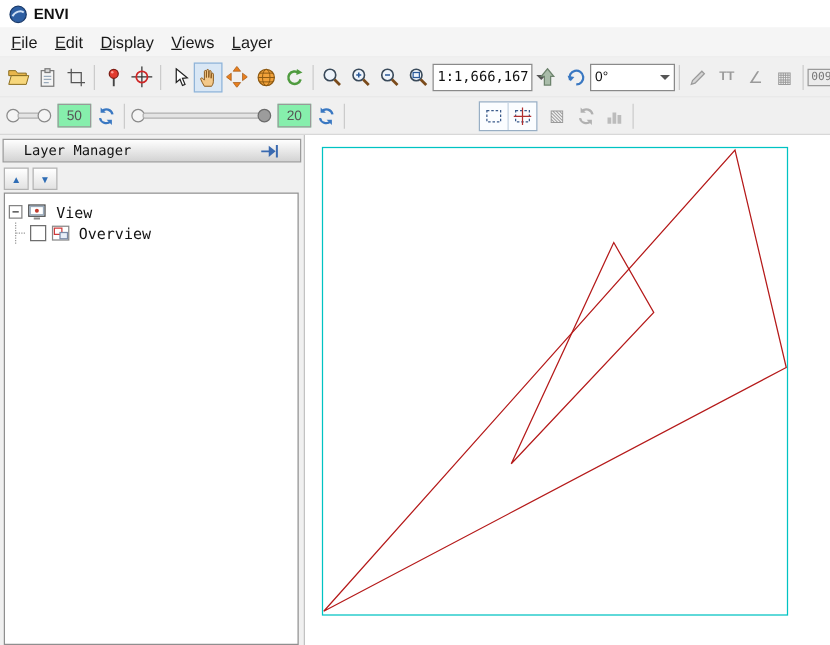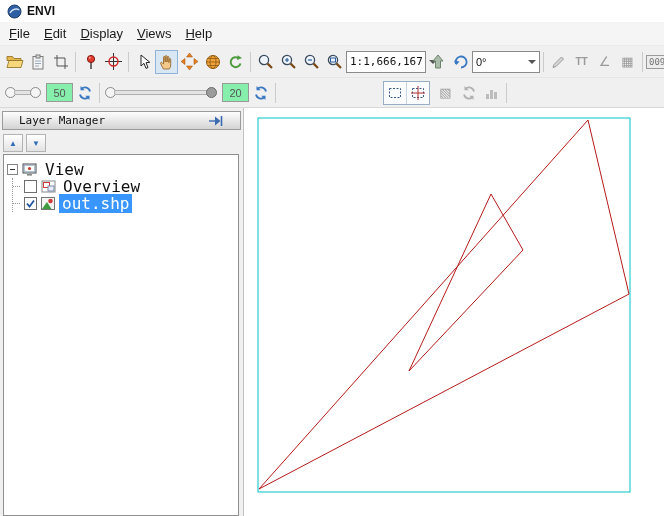--- a/index.html
+++ b/index.html
@@ -31,21 +31,21 @@
   .toggle-group .tbtn{width:22px;height:22px;}
   .toggle-group .tbtn + .tbtn{border-left:1px solid #c6d4e2;}
   .counter{border:1px solid #9a9a9a;color:#777;font-size:9px;padding:1px 2px;background:#ececec;flex:none;font-family:"DejaVu Sans Mono",monospace;}
   .main{display:flex;height:411px;}
   .left{width:243px;flex:none;background:#f0f0f0;border-right:1px solid #c2c2c2;display:flex;flex-direction:column;}
   .lm-header{margin:3px 2px 1px 2px;height:17px;border:1px solid #9b9b9b;background:linear-gradient(#fefefe,#d3d3d3);display:flex;align-items:center;padding:0 16px;font-size:11px;}
   .lm-title{font-family:"DejaVu Sans Mono",monospace;}
   .lm-pin{margin-left:auto;display:flex;}
   .lm-btns{display:flex;gap:3px;padding:3px 2px 2px 3px;}
   .lm-btn{width:18px;height:16px;border:1px solid #b3b3b3;background:linear-gradient(#ffffff,#e2e2e2);display:flex;align-items:center;justify-content:center;font-size:8px;color:#2f6db5;}
-  .tree-box{flex:1;margin:0 4px 3px 3px;border:1px solid #8f8f8f;background:#fff;padding:6px 3px;font-family:"DejaVu Sans Mono",monospace;font-size:16px;overflow:hidden;}
+  .tree-box{flex:1;margin:0 4px 3px 3px;border:1px solid #8f8f8f;background:#fff;padding:6px 3px;font-family:"DejaVu Sans Mono",monospace;font-size:12px;overflow:hidden;}
   .trow{display:flex;align-items:center;gap:4px;height:17px;}
   .expander{width:11px;height:11px;border:1px solid #848484;background:#fff;display:flex;align-items:center;justify-content:center;flex:none;box-sizing:border-box;}
   .expander::after{content:"";width:5px;border-top:1px solid #333;}
   .tree-children{margin-left:5px;padding-left:10px;border-left:1px dotted #9a9a9a;}
   .hline{width:7px;border-top:1px dotted #9a9a9a;flex:none;margin-left:-10px;}
   .cb{width:13px;height:13px;border:1px solid #6e6e6e;background:#fff;display:flex;align-items:center;justify-content:center;flex:none;box-sizing:border-box;}
   .tlabel{padding:0 3px;white-space:nowrap;}
   .tlabel.selected{background:#3a96ff;color:#fff;}
   .canvas{flex:1;background:#fff;position:relative;}
   .canvas svg{position:absolute;left:0;top:0;}
@@ -63,21 +63,21 @@
         </svg>
     </span>
     <span style="font-weight:bold;">ENVI</span>
   </div>
 
   <div class="menubar">
     <div class="menu-item">File</div>
     <div class="menu-item">Edit</div>
     <div class="menu-item">Display</div>
     <div class="menu-item">Views</div>
-    <div class="menu-item">Help</div>
+    <div class="menu-item">Layer</div>
   </div>
 
   <div class="toolbar tb1">
     <div class="tbtn">
         <span style="display:flex;">
           <svg width="18" height="15">
             <path d="M1 2.5h5.5l1.5 2H15v2H1z" fill="#e8b64c" stroke="#8a6d1f" stroke-width=".8"></path>
             <path d="M1 13.5 3 6.5h14l-2 7z" fill="#f7d77c" stroke="#8a6d1f" stroke-width=".8"></path>
           </svg>
         </span>
@@ -363,36 +363,20 @@
             <span class="cb"></span>
             <span style="display:flex;">
               <svg width="15" height="13">
                   <rect x="1" y="1" width="13" height="11" fill="#fff" stroke="#888"></rect>
                   <rect x="2.5" y="2.5" width="6" height="5" fill="none" stroke="#d03a3a"></rect>
                   <rect x="7" y="6" width="6" height="5" fill="#e8eef8" stroke="#7a8aa8"></rect>
                 </svg>
             </span>
             <span class="tlabel">Overview</span>
           </div>
-          <div class="trow">
-            <span class="hline"></span>
-            <span class="cb">
-              <svg width="9" height="9">
-                  <path d="M1 4.5l2.5 3L8 1.5" fill="none" stroke="#2456a0" stroke-width="1.8"></path>
-                </svg>
-            </span>
-            <span style="display:flex;">
-              <svg width="14" height="13">
-                  <rect x="0.5" y="0.5" width="13" height="12" fill="#f4f4f4" stroke="#777"></rect>
-                  <path d="M1 12l5-7 4.5 7z" fill="#3f9b3f"></path>
-                  <circle cx="9.5" cy="4" r="2.3" fill="#d03a3a"></circle>
-                </svg>
-            </span>
-            <span class="tlabel selected">out.shp</span>
-          </div>
         </div>
       </div>
     </div>
 
     <div class="canvas">
       <svg width="420" height="411" viewBox="0 0 420 411">
           <rect x="14" y="10" width="372" height="374" fill="none" stroke="#00c3c3"></rect>
           <polygon points="15,381 344,12 385,186" fill="none" stroke="#b51a1a"></polygon>
           <polygon points="247,86 279,142 165,263" fill="none" stroke="#b51a1a"></polygon>
         </svg>

